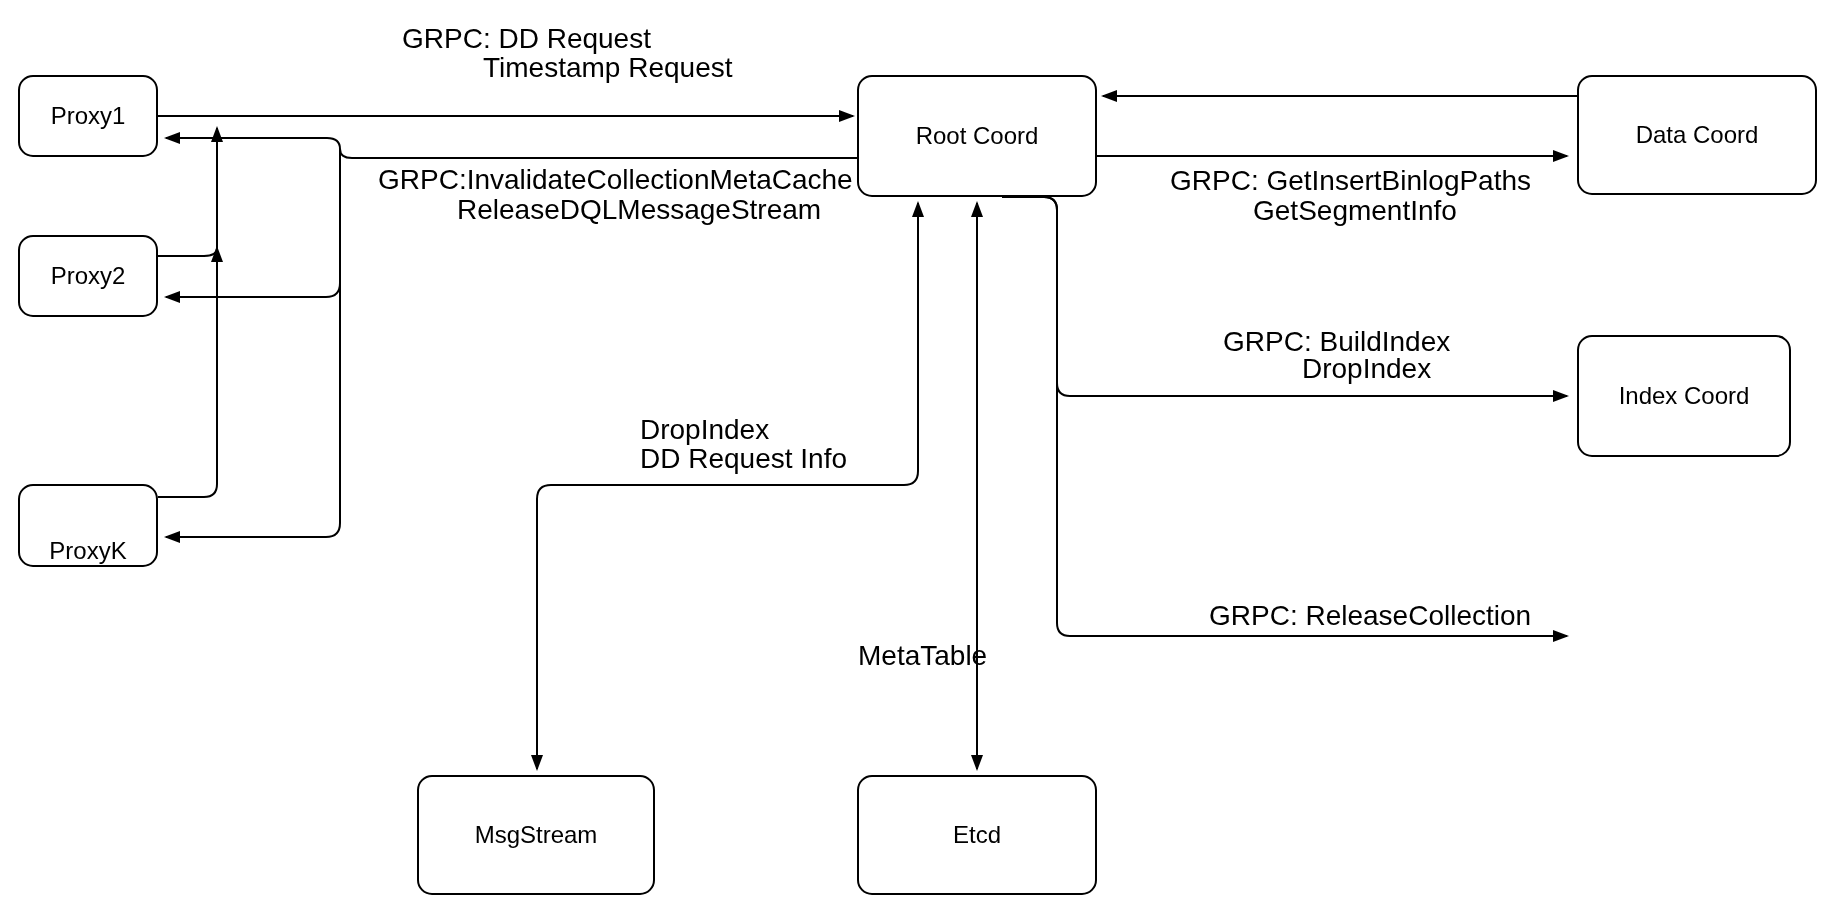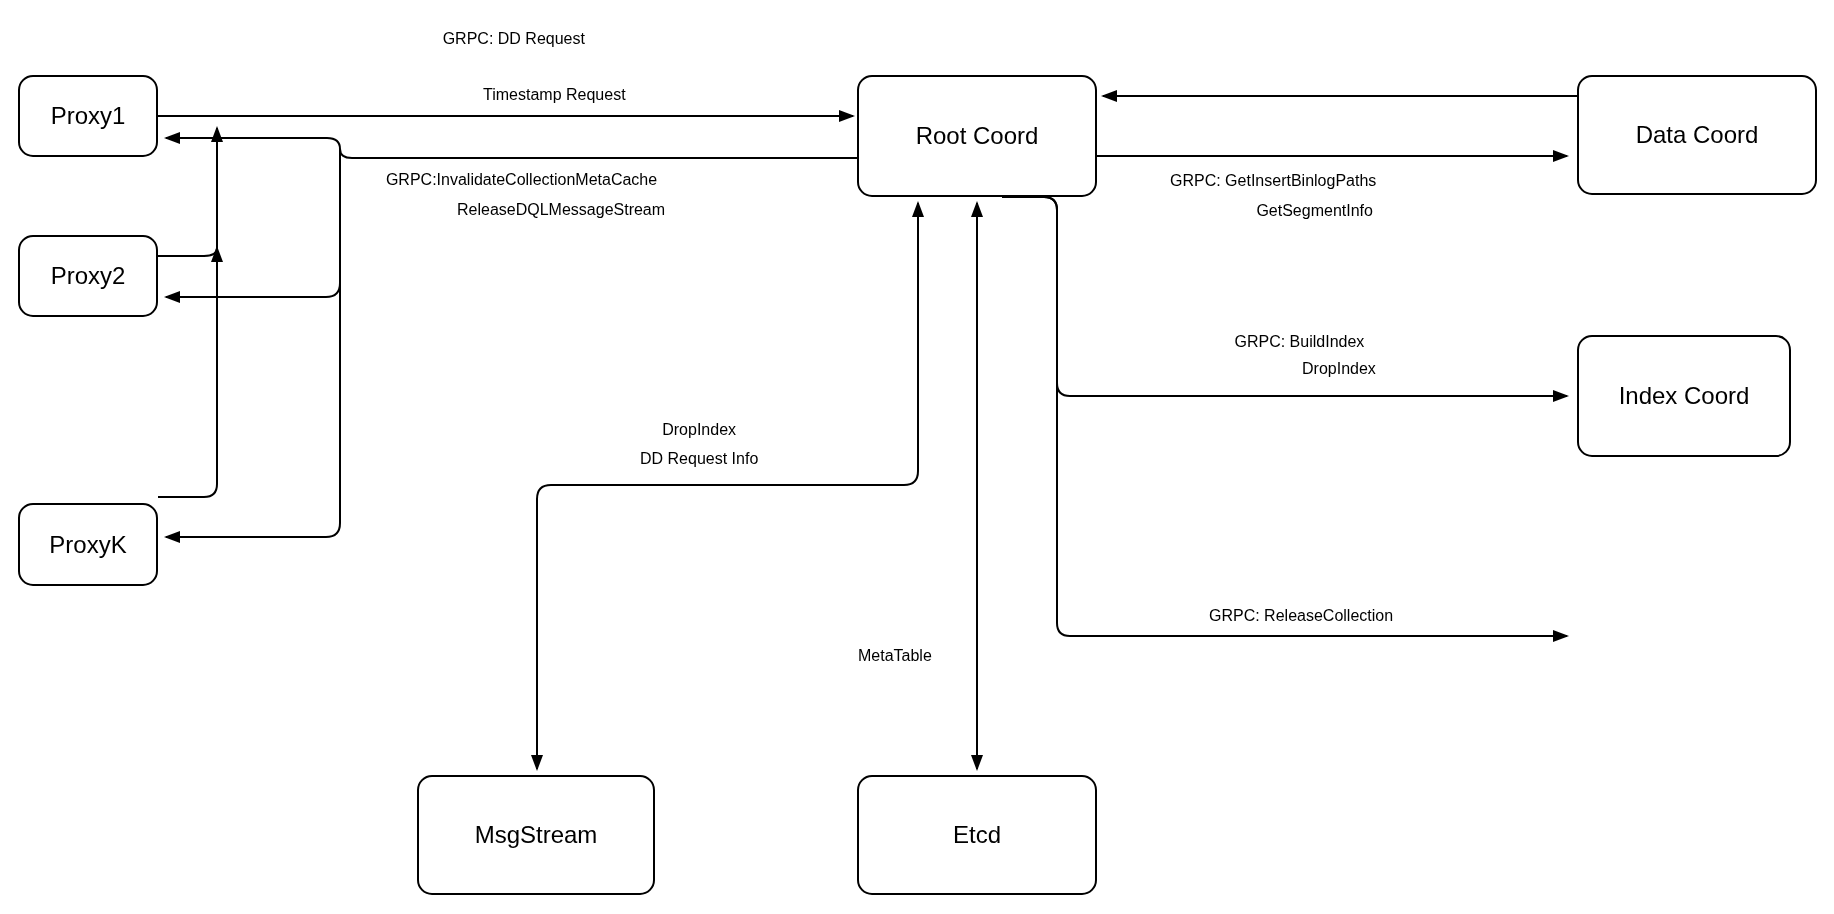--- a/index.html
+++ b/index.html
@@ -28,24 +28,23 @@
     border: 2px solid #000000;
     border-radius: 15px;
     display: flex;
     align-items: center;
     justify-content: center;
     font-size: 24px;
     box-sizing: border-box;
   }
   .edge-label {
     position: absolute;
-    font-size: 16px;
+    font-size: 28px;
     white-space: nowrap;
     line-height: 30px;
-    text-align: center;
   }
   .edge-label .lbl-line { white-space: nowrap; }
 </style>
 </head>
 <body>
 
 <div class="stage">
 
   <svg class="connector-layer" width="1834" height="914" viewBox="0 0 1834 914" xmlns="http://www.w3.org/2000/svg">
     <defs>
@@ -80,21 +79,21 @@
   </svg>
 
   <div class="node" style="left:18px; top:75px; width:140px; height:82px;">
     <span>Proxy1</span>
   </div>
 
   <div class="node" style="left:18px; top:235px; width:140px; height:82px;">
     <span>Proxy2</span>
   </div>
 
-  <div class="node" style="left:18px; top:503px; width:140px; height:83px;">
+  <div class="node" style="left:18px; top:484px; width:140px; height:83px;align-items:flex-end;">
     <span>ProxyK</span>
   </div>
 
   <div class="node" style="left:857px; top:75px; width:240px; height:122px;">
     <span>Root Coord</span>
   </div>
 
   <div class="node" style="left:1577px; top:75px; width:240px; height:120px;">
     <span>Data Coord</span>
   </div>
@@ -107,21 +106,21 @@
   <div class="node" style="left:417px; top:775px; width:238px; height:120px;">
     <span>MsgStream</span>
   </div>
 
   <div class="node" style="left:857px; top:775px; width:240px; height:120px;">
     <span>Etcd</span>
   </div>
 
   <div class="edge-label" style="left:402px; top:24px; line-height:29px;">
     <div class="lbl-line">GRPC: DD Request</div>
-    <div class="lbl-line" style="padding-left:81px;margin-top:27px;">Timestamp Request</div>
+    <div class="lbl-line" style="padding-left:81px;">Timestamp Request</div>
   </div>
 
   <div class="edge-label" style="left:378px; top:165px;">
     <div class="lbl-line">GRPC:InvalidateCollectionMetaCache</div>
     <div class="lbl-line" style="padding-left:79px;">ReleaseDQLMessageStream</div>
   </div>
 
 
   <div class="edge-label" style="left:1170px; top:166px;">
     <div class="lbl-line">GRPC: GetInsertBinlogPaths</div>

